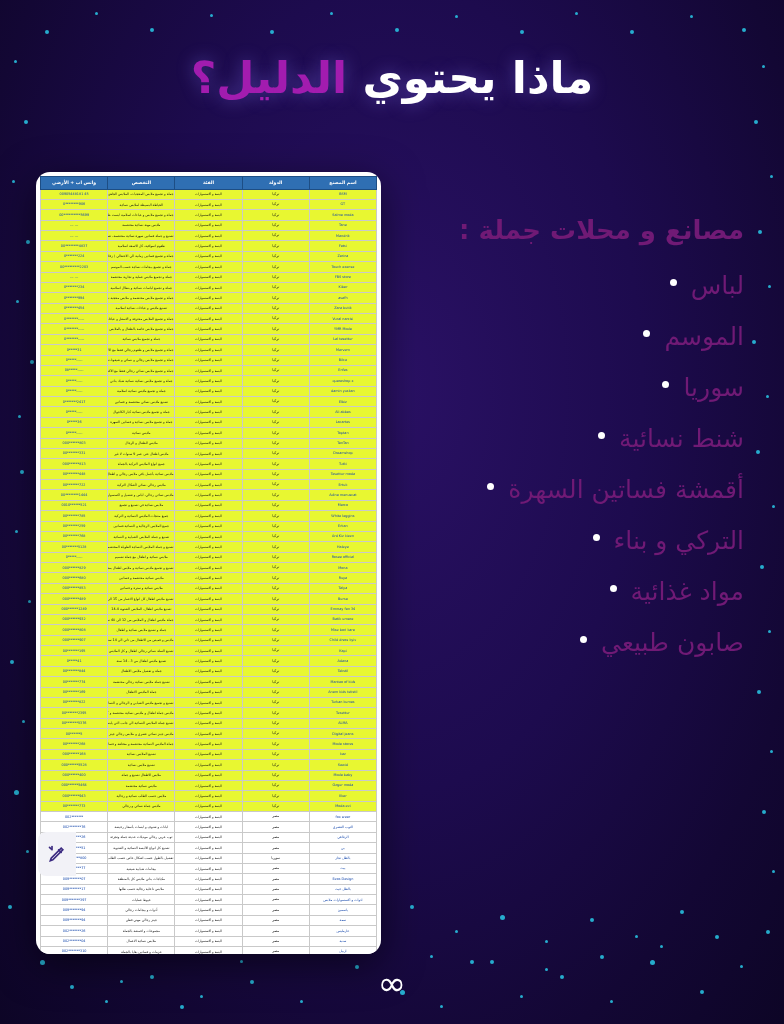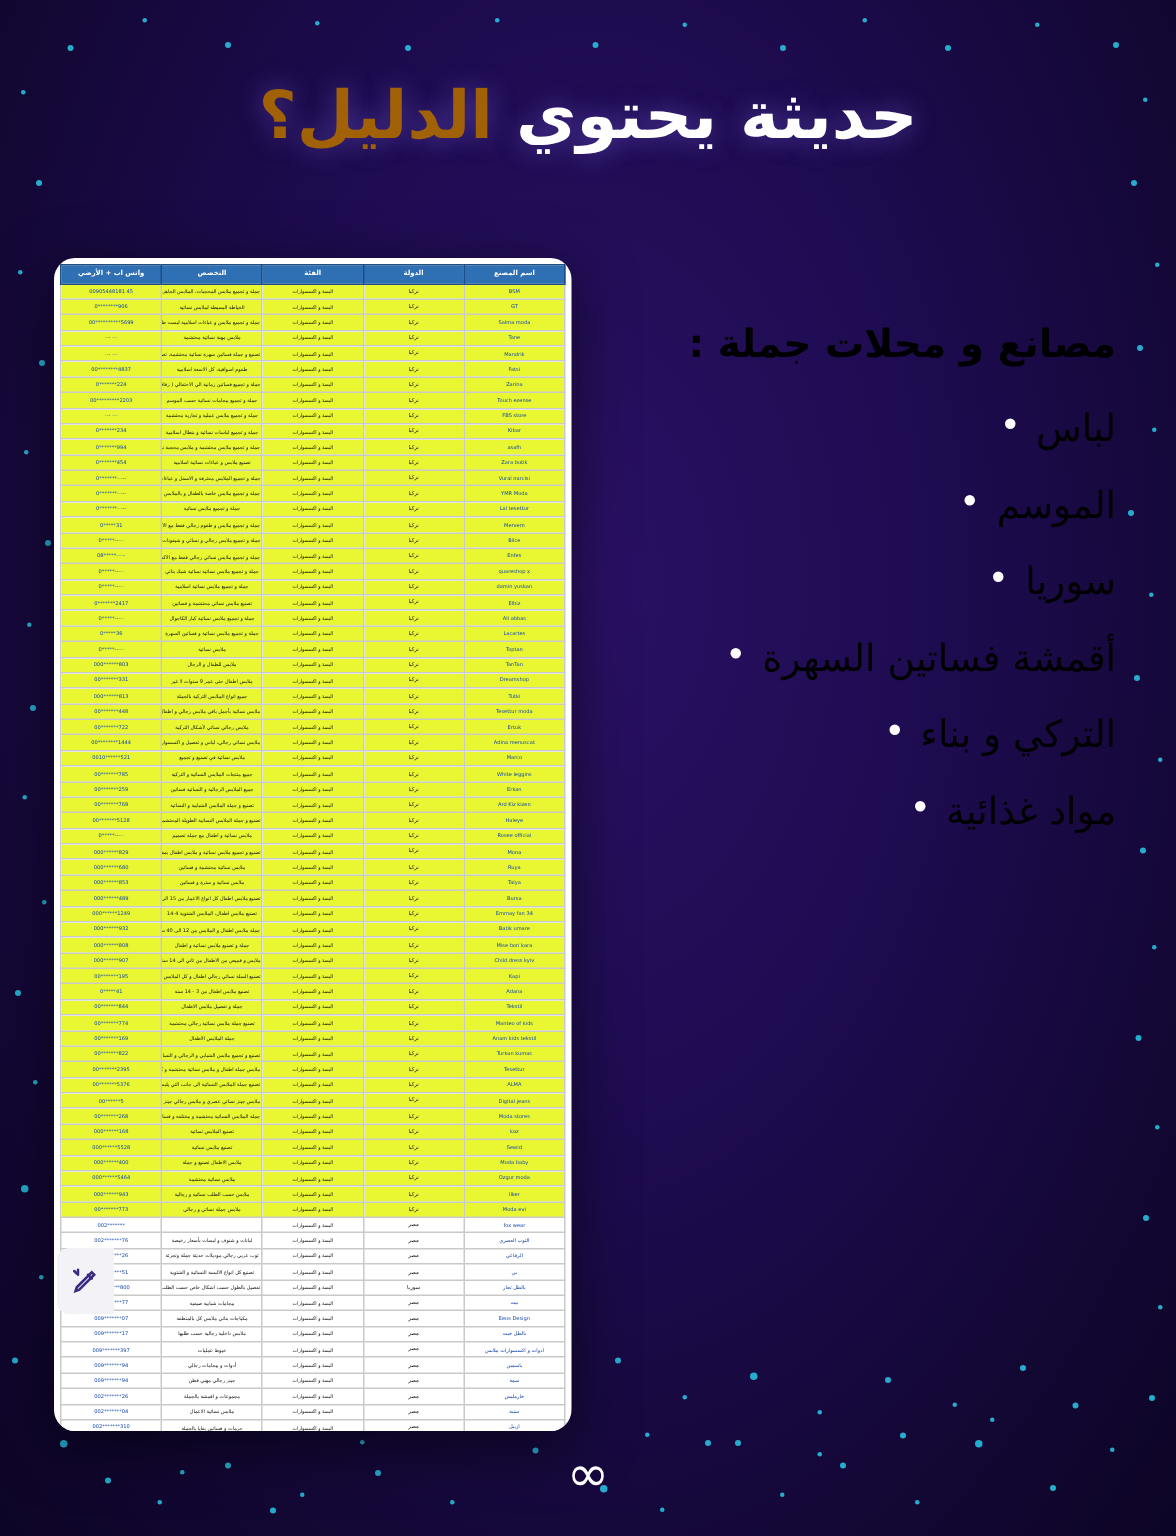--- a/index.html
+++ b/index.html
@@ -37,21 +37,21 @@
     right: 0;
     text-align: center;
     z-index: 4;
     font-size: 44px;
     font-weight: bold;
     color: #ffffff;
     letter-spacing: 0px;
     text-shadow: 0 0 18px rgba(140,120,255,.45);
   }
   .title .accent {
-    color: #a16207;
+    color: #a21caf;
   }
 
   
   .table-card {
     position: absolute;
     top: 172px;
     left: 36px;
     width: 345px;
     height: 782px;
     background: #ffffff;
@@ -116,21 +116,21 @@
     text-align: center;
   }
 
   
   .right-panel {
     position: absolute;
     top: 215px;
     right: 40px;
     width: 360px;
     z-index: 4;
-    color: #000000;
+    color: #701a75;
   }
   .right-panel h2 {
     margin: 0 0 28px 0;
     font-size: 26px;
     font-weight: bold;
     letter-spacing: .5px;
   }
   ul.bullets {
     list-style: none;
     margin: 0;
@@ -265,21 +265,21 @@
     <div class="dot" style="left: 545px; top: 968px; width: 3px; height: 3px;"></div>
     <div class="dot" style="left: 600px; top: 955px; width: 4px; height: 4px;"></div>
     <div class="dot" style="left: 660px; top: 945px; width: 3px; height: 3px;"></div>
     <div class="dot" style="left: 715px; top: 935px; width: 4px; height: 4px;"></div>
     <div class="dot" style="left: 120px; top: 980px; width: 3px; height: 3px;"></div>
     <div class="dot" style="left: 180px; top: 1005px; width: 4px; height: 4px;"></div>
     <div class="dot" style="left: 240px; top: 960px; width: 3px; height: 3px;"></div>
   </div>
 
 <div class="title">
-  <span>حديثة يحتوي </span><span class="accent">الدليل؟</span>
+  <span>ماذا يحتوي </span><span class="accent">الدليل؟</span>
 </div>
 
 <div class="table-card">
   <table class="dir">
     <thead>
       <tr>
         <th>اسم المصنع</th>
         <th>الدولة</th>
         <th>الفئة</th>
         <th>التخصص</th>
@@ -808,23 +808,25 @@
       </tbody>
   </table>
 </div>
 
 <div class="right-panel">
   <h2>مصانع و محلات جملة :</h2>
   <ul class="bullets" id="bullet-list">
       <li><span>لباس</span><span class="bullet-dot"></span></li>
       <li><span>الموسم</span><span class="bullet-dot"></span></li>
       <li><span>سوريا</span><span class="bullet-dot"></span></li>
+      <li><span>شنط نسائية</span><span class="bullet-dot"></span></li>
       <li><span>أقمشة فساتين السهرة</span><span class="bullet-dot"></span></li>
       <li><span>التركي و بناء</span><span class="bullet-dot"></span></li>
       <li><span>مواد غذائية</span><span class="bullet-dot"></span></li>
+      <li><span>صابون طبيعي</span><span class="bullet-dot"></span></li>
     </ul>
 </div>
 
 <div class="badge">
   <span>
     <svg width="20" height="20" viewBox="0 0 24 24" fill="none" stroke="#3b2a80" stroke-width="2" stroke-linecap="round">
       <path d="M4 20 L7 19 L19 7 L17 5 L5 17 Z"></path>
       <path d="M14 7 L17 10"></path>
       <path d="M3 4 L5 6"></path>
       <path d="M6 3 L6 7"></path>

